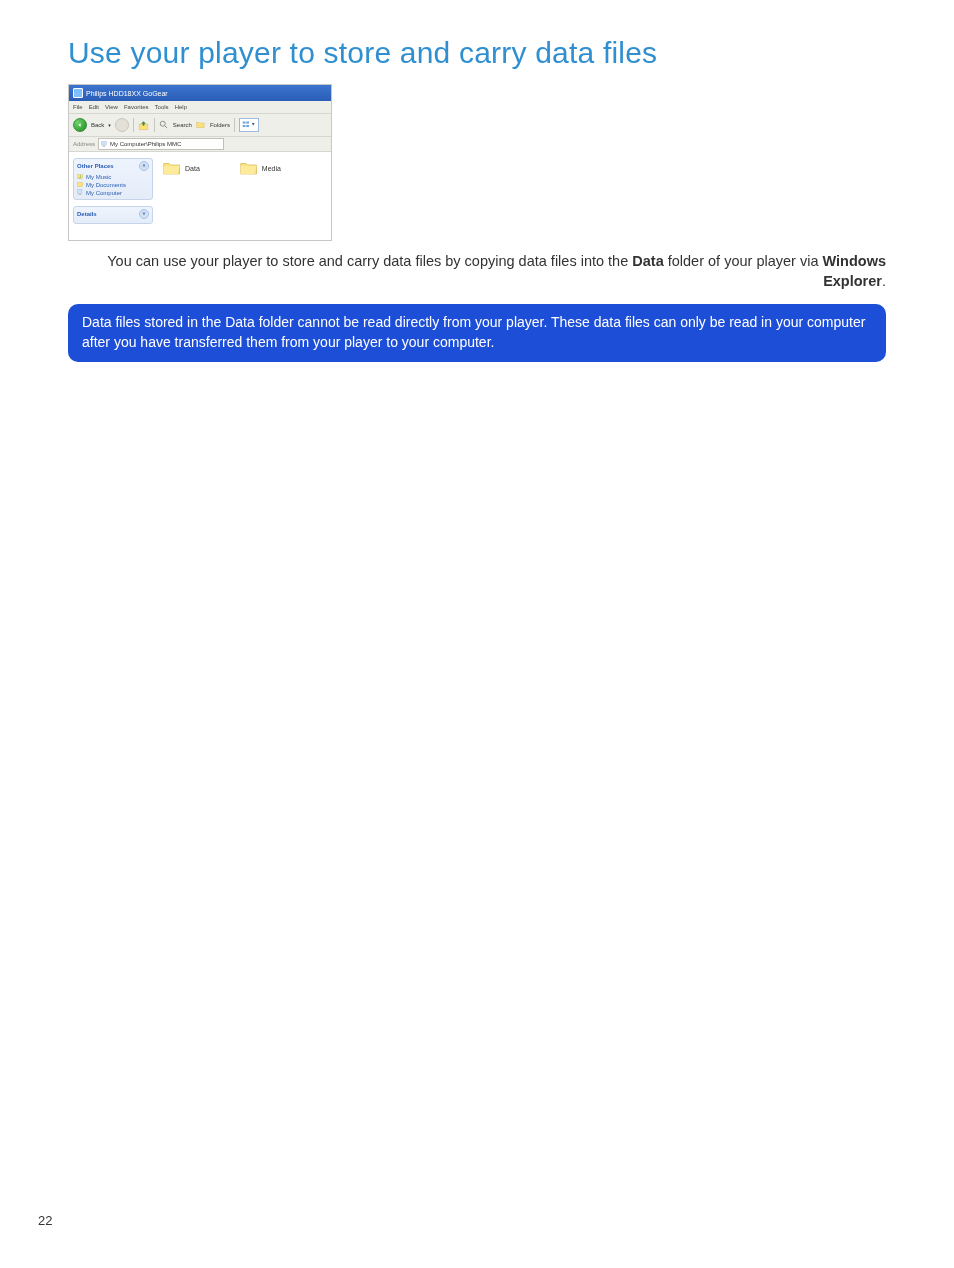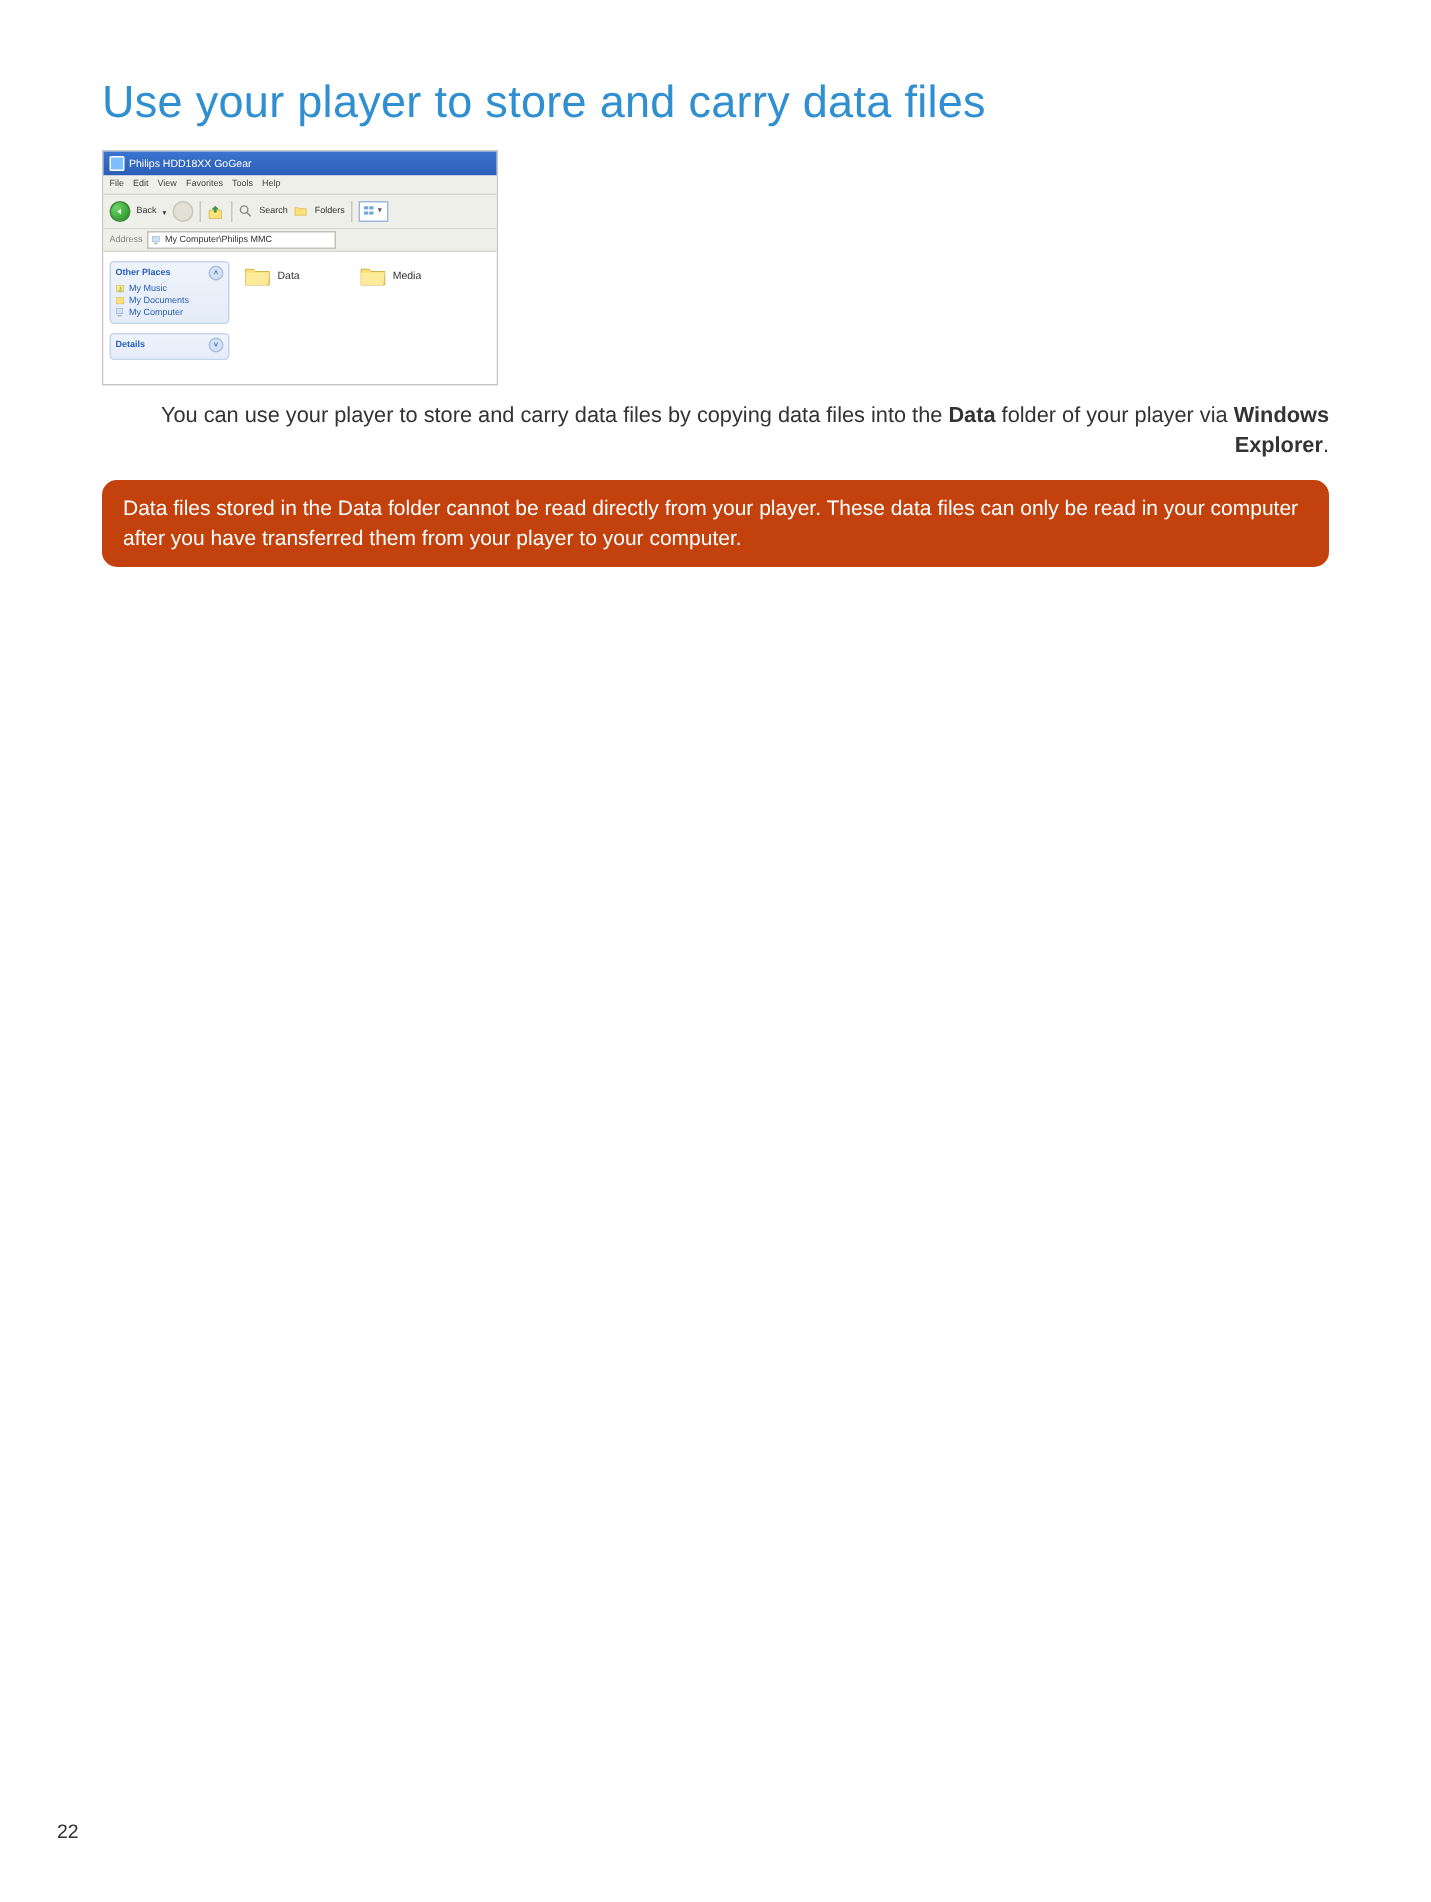--- a/index.html
+++ b/index.html
@@ -6,21 +6,21 @@
     margin: 0;
     padding: 0;
     width: 954px;
     height: 1268px;
     background: #ffffff;
     font-family: "Segoe UI", "Gill Sans", Arial, sans-serif;
     color: #222;
     position: relative;
   }
   .page {
-    padding: 52px 68px 40px 68px;
+    padding: 36px 68px 40px 68px;
     box-sizing: border-box;
   }
   .heading {
     color: #2f8fd0;
     font-size: 30px;
     font-weight: 400;
     margin: 0 0 14px 0;
     letter-spacing: 0.2px;
   }
 
@@ -181,21 +181,21 @@
     font-size: 14.5px;
     line-height: 1.4;
     color: #333;
     margin: 6px 0 12px 0;
     text-align: right;
   }
   .body-text b { font-weight: 700; }
 
   
   .note-box {
-    background: #c2410c;
+    background: #1d4ed8;
     color: #ffffff;
     border-radius: 10px;
     padding: 8px 14px 10px 14px;
     font-size: 14px;
     line-height: 1.45;
   }
 
   .page-number {
     position: absolute;
     left: 38px;

